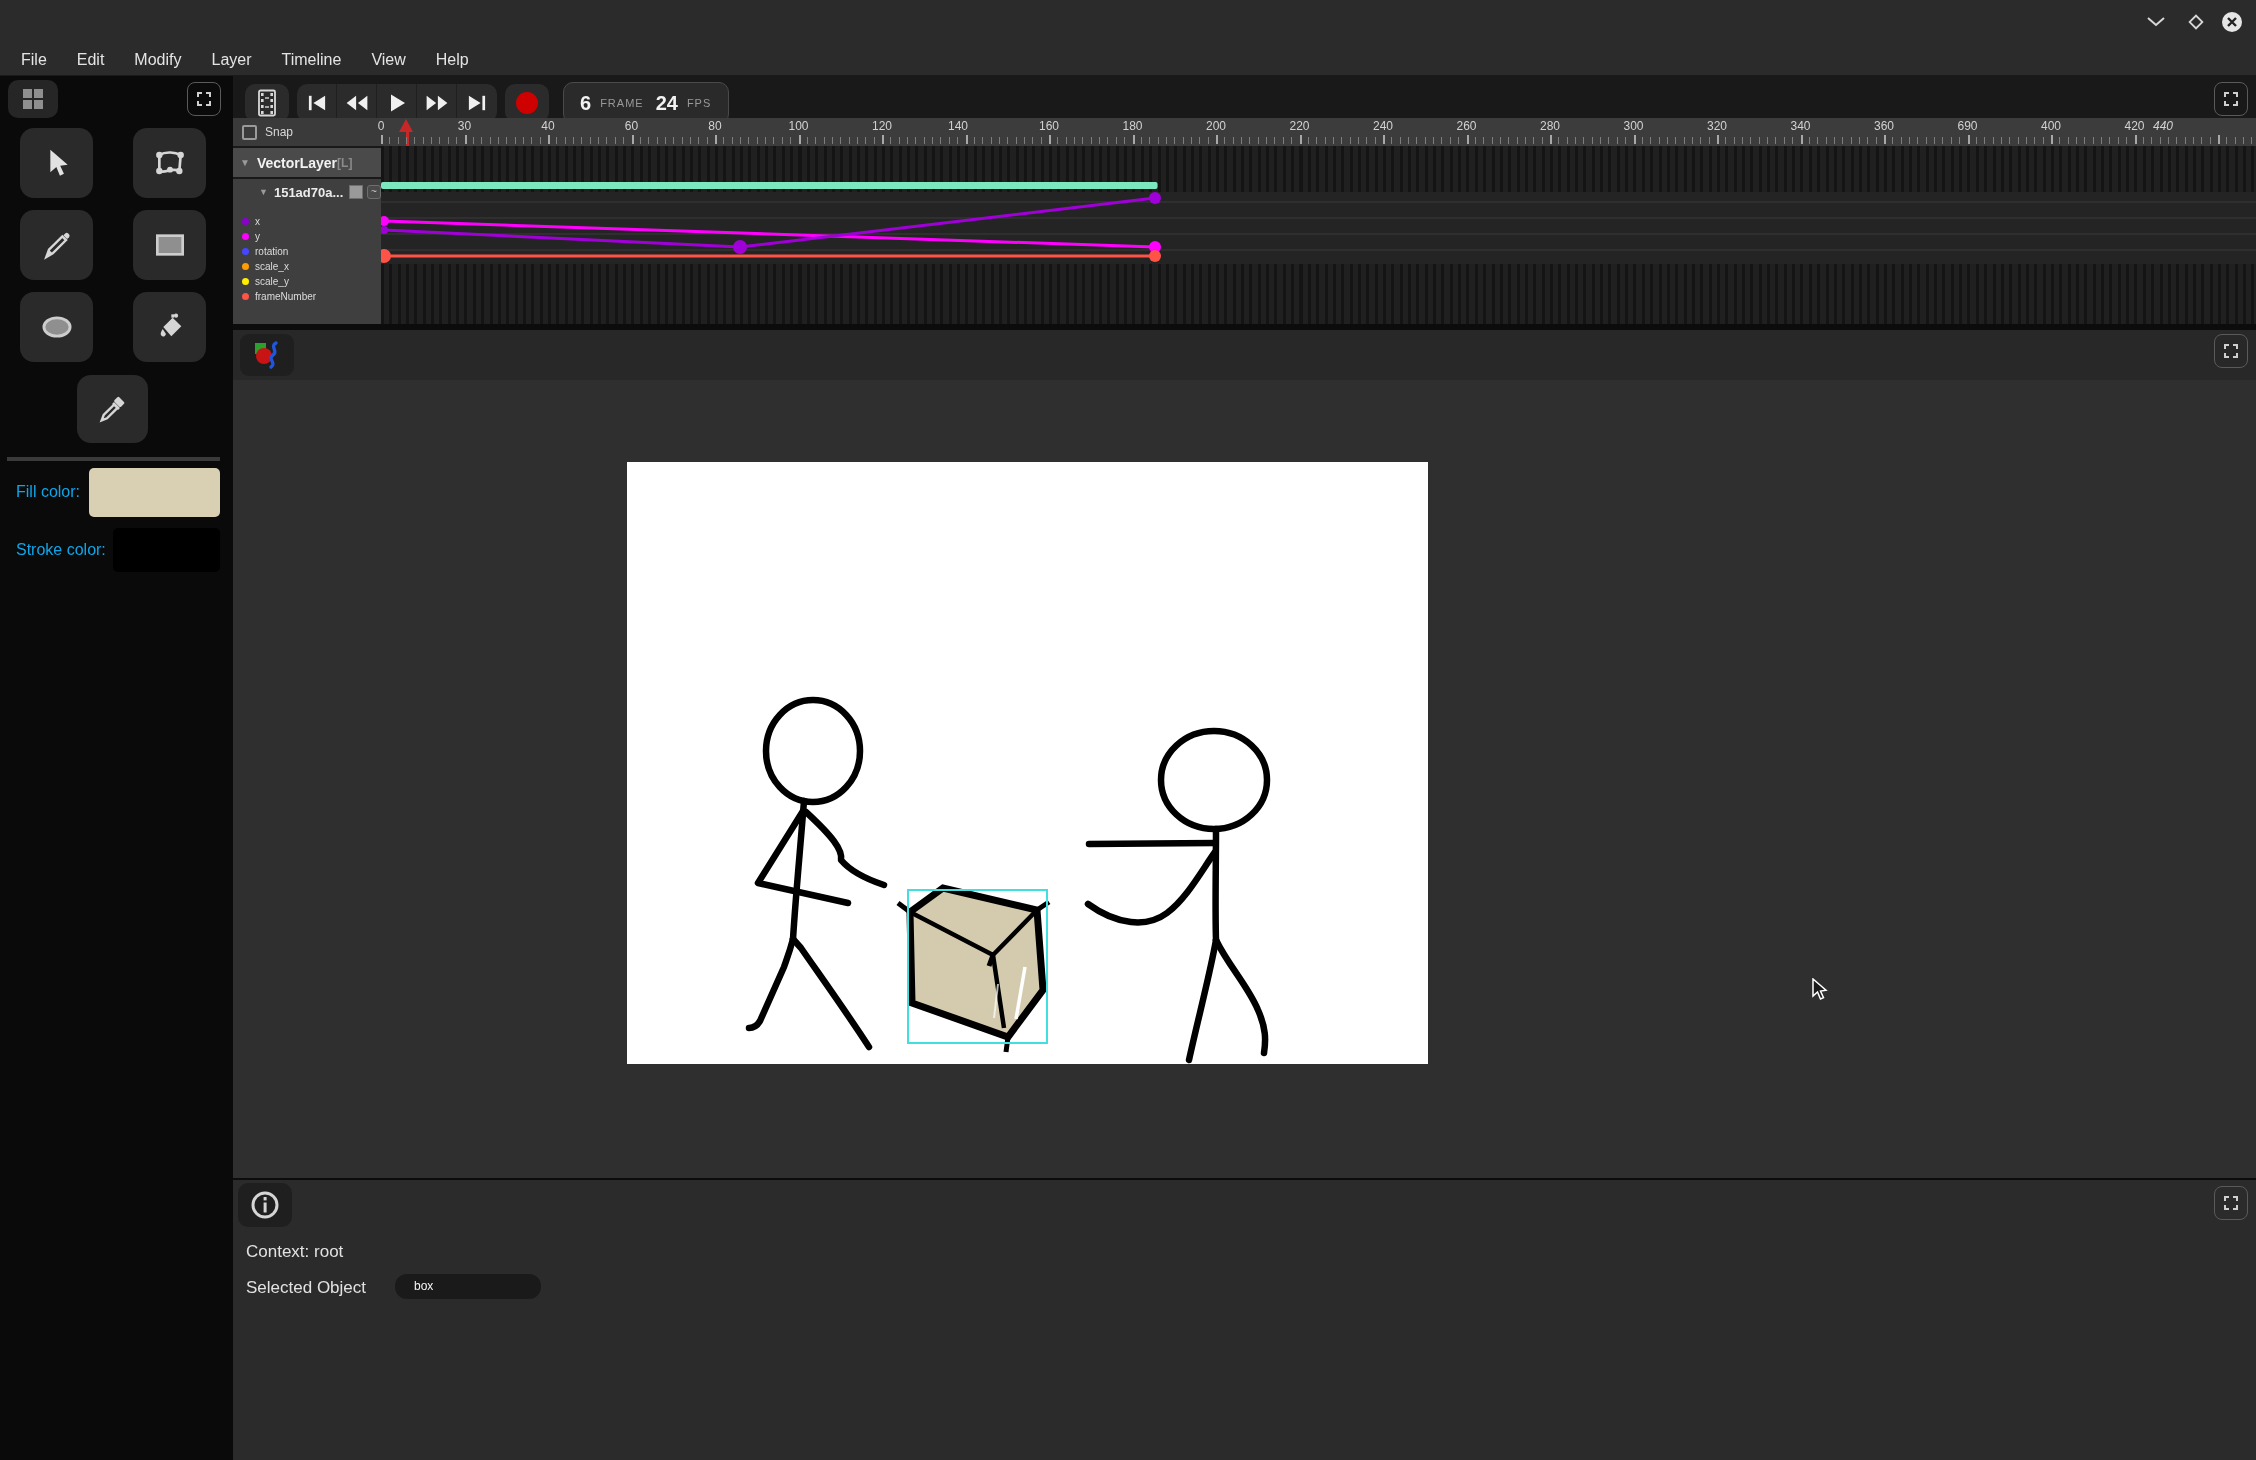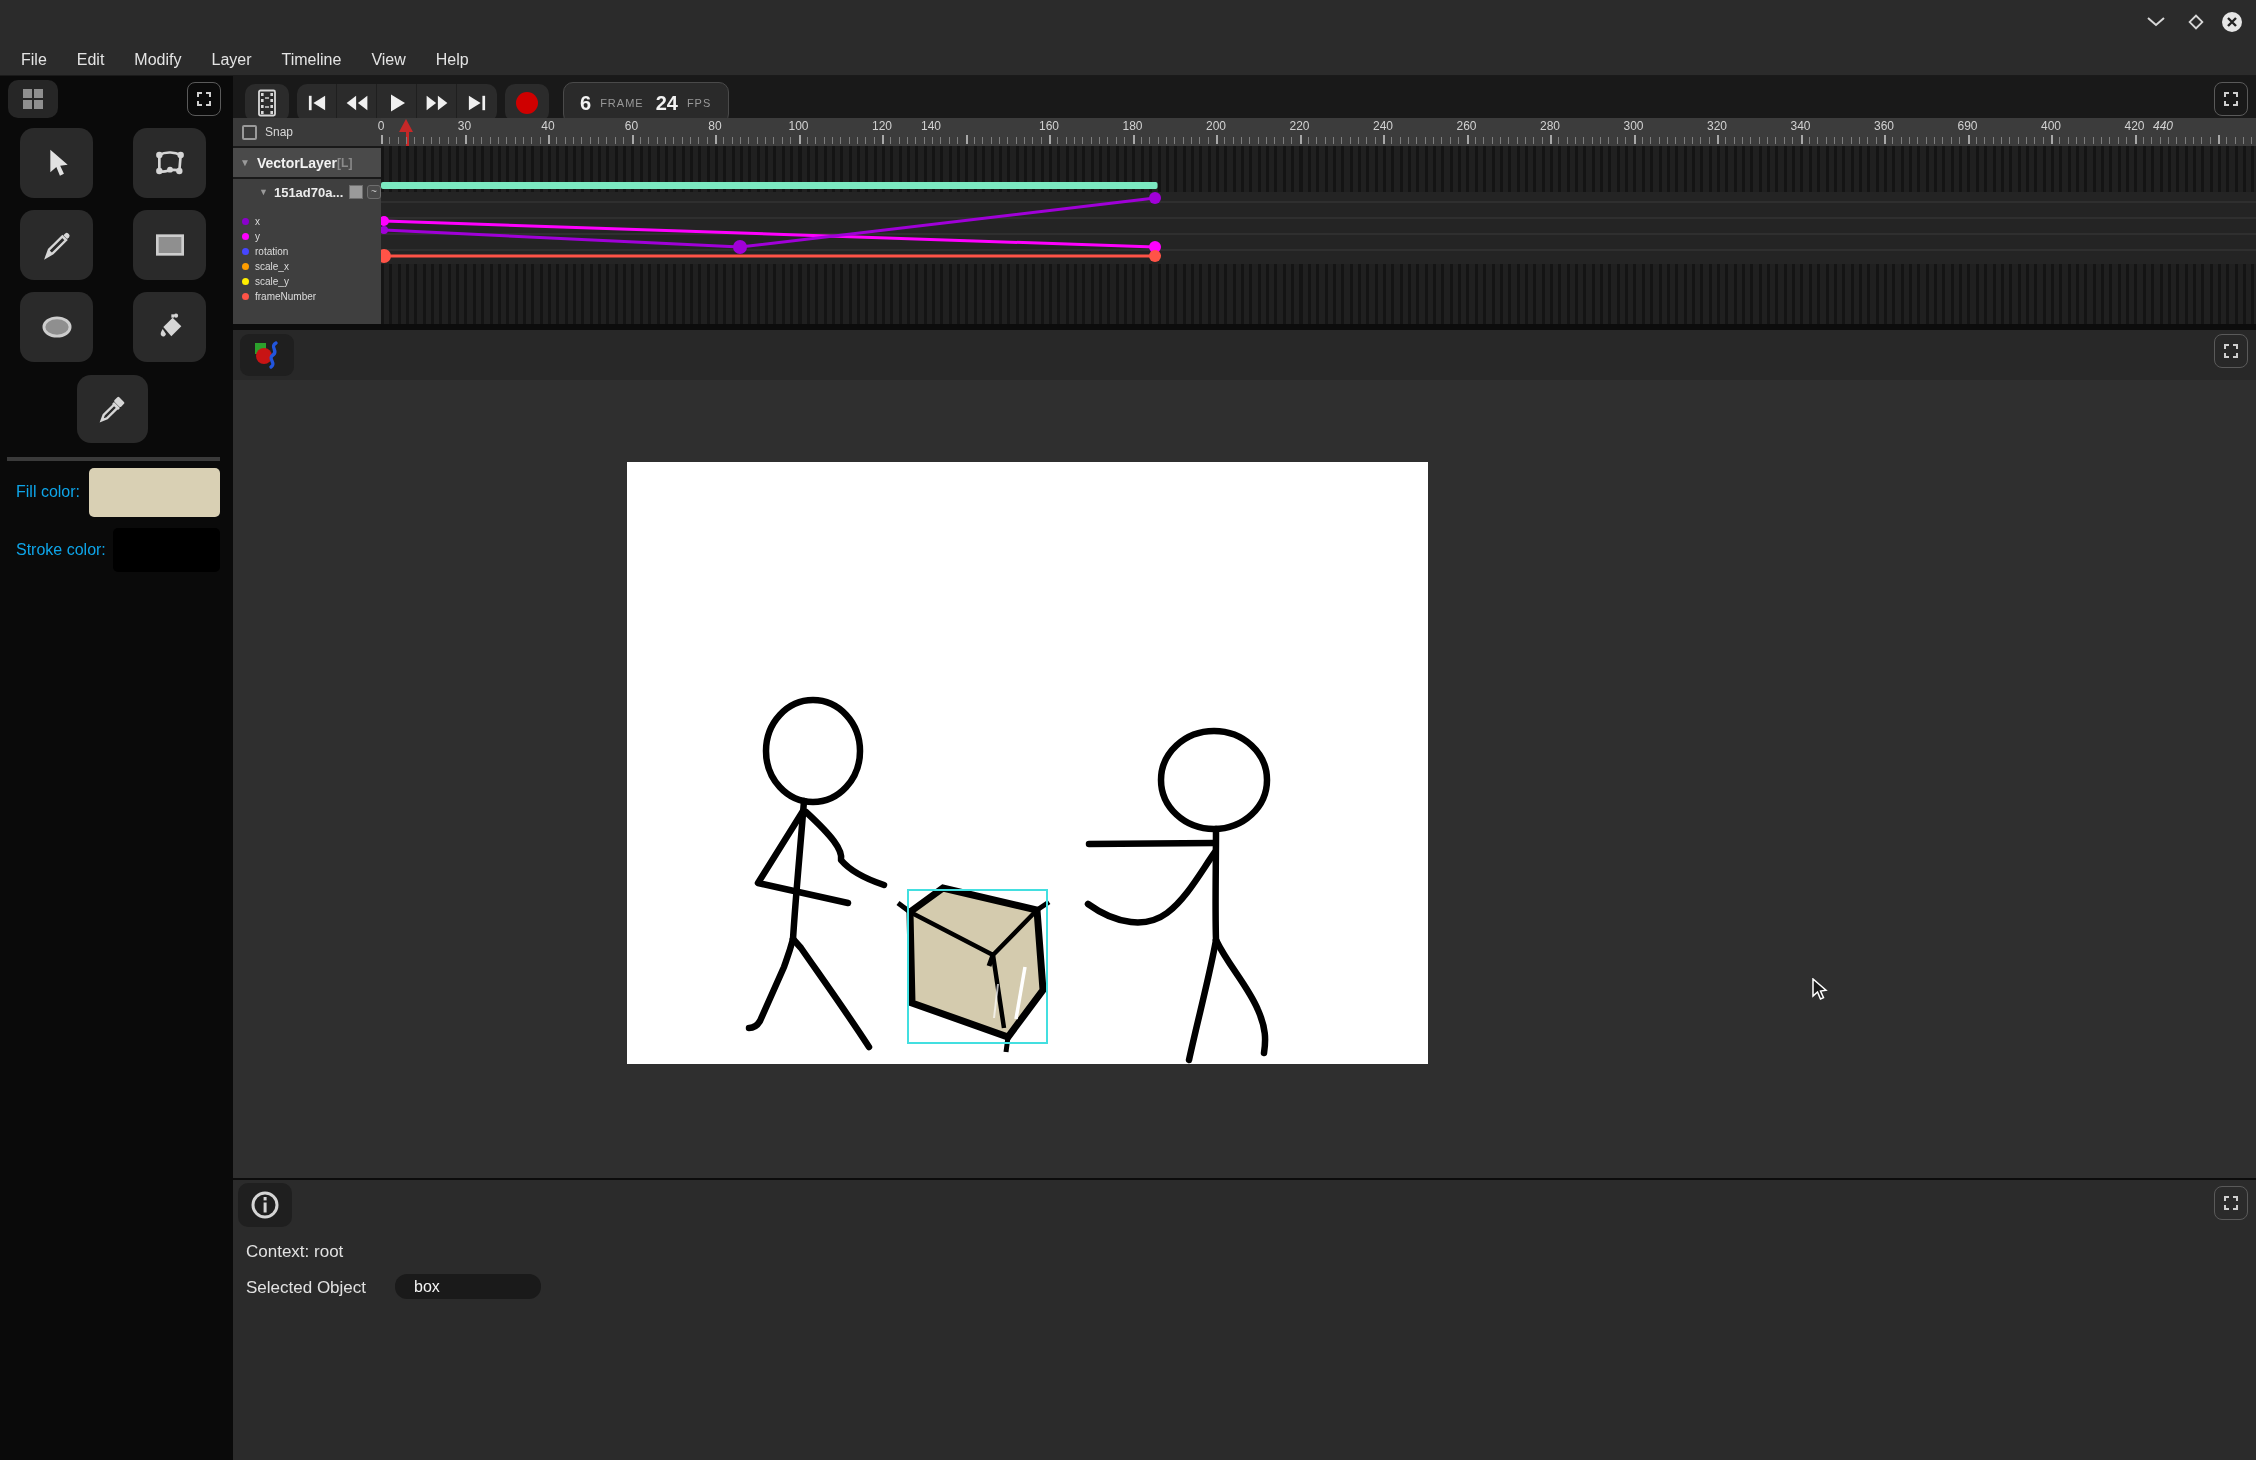--- a/index.html
+++ b/index.html
@@ -94,21 +94,21 @@
     border-radius:9px; display:flex; align-items:center; justify-content:center; cursor:pointer; }
   .stage { position:absolute; left:394px; top:132px; width:801px; height:602px; background:#ffffff; }
 
   
   .bottom-panel { position:absolute; left:233px; top:1180px; width:2023px; height:280px; background:#2b2b2b; }
   .info-btn { position:absolute; left:5px; top:3px; width:54px; height:44px; background:#1f1f1f;
     border-radius:10px; display:flex; align-items:center; justify-content:center; cursor:pointer; }
   .context-text { position:absolute; left:13px; top:62px; color:#e2e2e2; font-size:17px; }
   .selobj-label { position:absolute; left:13px; top:98px; color:#e2e2e2; font-size:17px; }
   .selobj-pill { position:absolute; left:162px; top:94px; width:146px; height:25px; background:#1a1a1a;
-    border-radius:12px; color:#f5f5f5; font-size:16px; line-height:25px; padding-left:19px; cursor:pointer; }
+    border-radius:12px; color:#f5f5f5; font-size:12px; line-height:25px; padding-left:19px; cursor:pointer; }
 
   .cursor { position:absolute; left:1578px; top:648px; pointer-events:none; }
 </style>
 </head>
 <body>
 
 <div class="titlebar">
   <div class="winbtn" style="left:2142px;">
     <svg width="18" height="10" viewBox="0 0 18 10">
         <polyline points="1,1 9,8 17,1" fill="none" stroke="#d8d8d8" stroke-width="2"></polyline>
@@ -394,21 +394,21 @@
       <div class="tick" style="left: 509.35px;"></div>
       <div class="tick" style="left: 517.7px;"></div>
       <div class="tick" style="left: 526.05px;"></div>
       <div class="tick" style="left: 534.4px;"></div>
       <div class="tick" style="left: 542.75px;"></div>
       <div class="tick" style="left: 551.1px;"></div>
       <div class="tick" style="left: 559.45px;"></div>
       <div class="tick" style="left: 567.8px;"></div>
       <div class="tick" style="left: 576.15px;"></div>
       <div class="tick major" style="left: 584.5px;"></div>
-      <div class="tick-label" style="left: 550px;">140</div>
+      <div class="tick-label" style="left: 577px;">140</div>
       <div class="tick" style="left: 592.85px;"></div>
       <div class="tick" style="left: 601.2px;"></div>
       <div class="tick" style="left: 609.55px;"></div>
       <div class="tick" style="left: 617.9px;"></div>
       <div class="tick" style="left: 626.25px;"></div>
       <div class="tick" style="left: 634.6px;"></div>
       <div class="tick" style="left: 642.95px;"></div>
       <div class="tick" style="left: 651.3px;"></div>
       <div class="tick" style="left: 659.65px;"></div>
       <div class="tick major" style="left: 668px;"></div>

